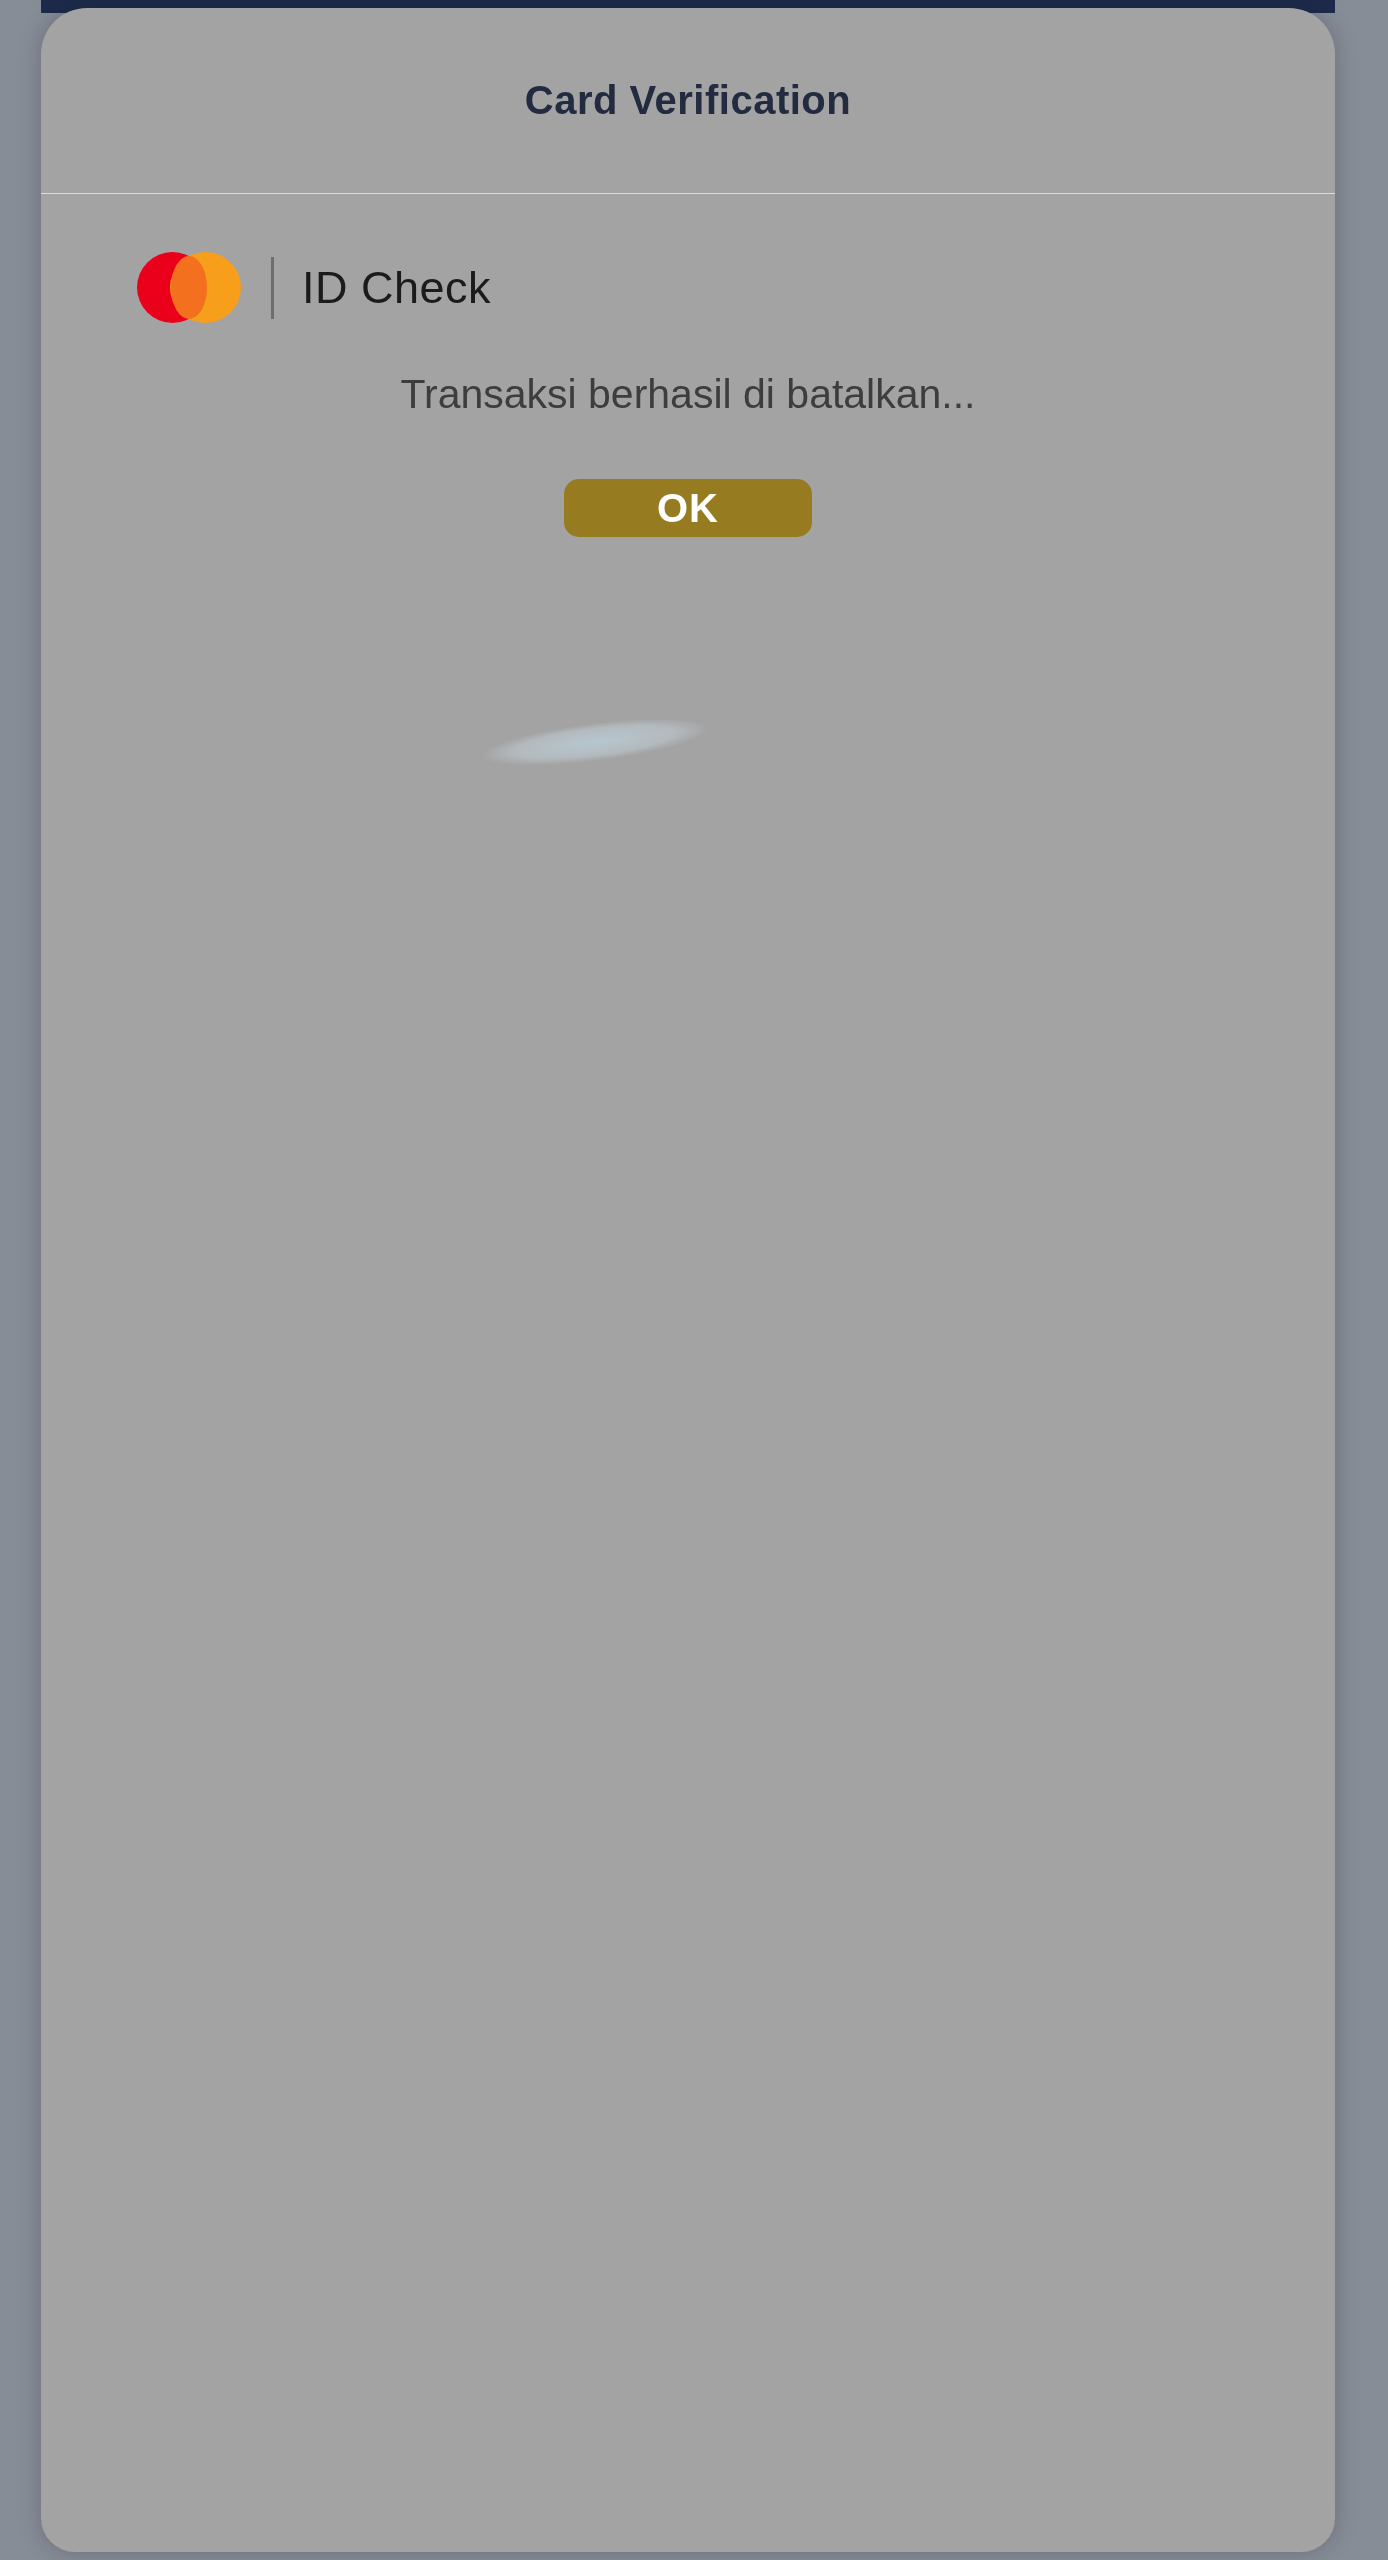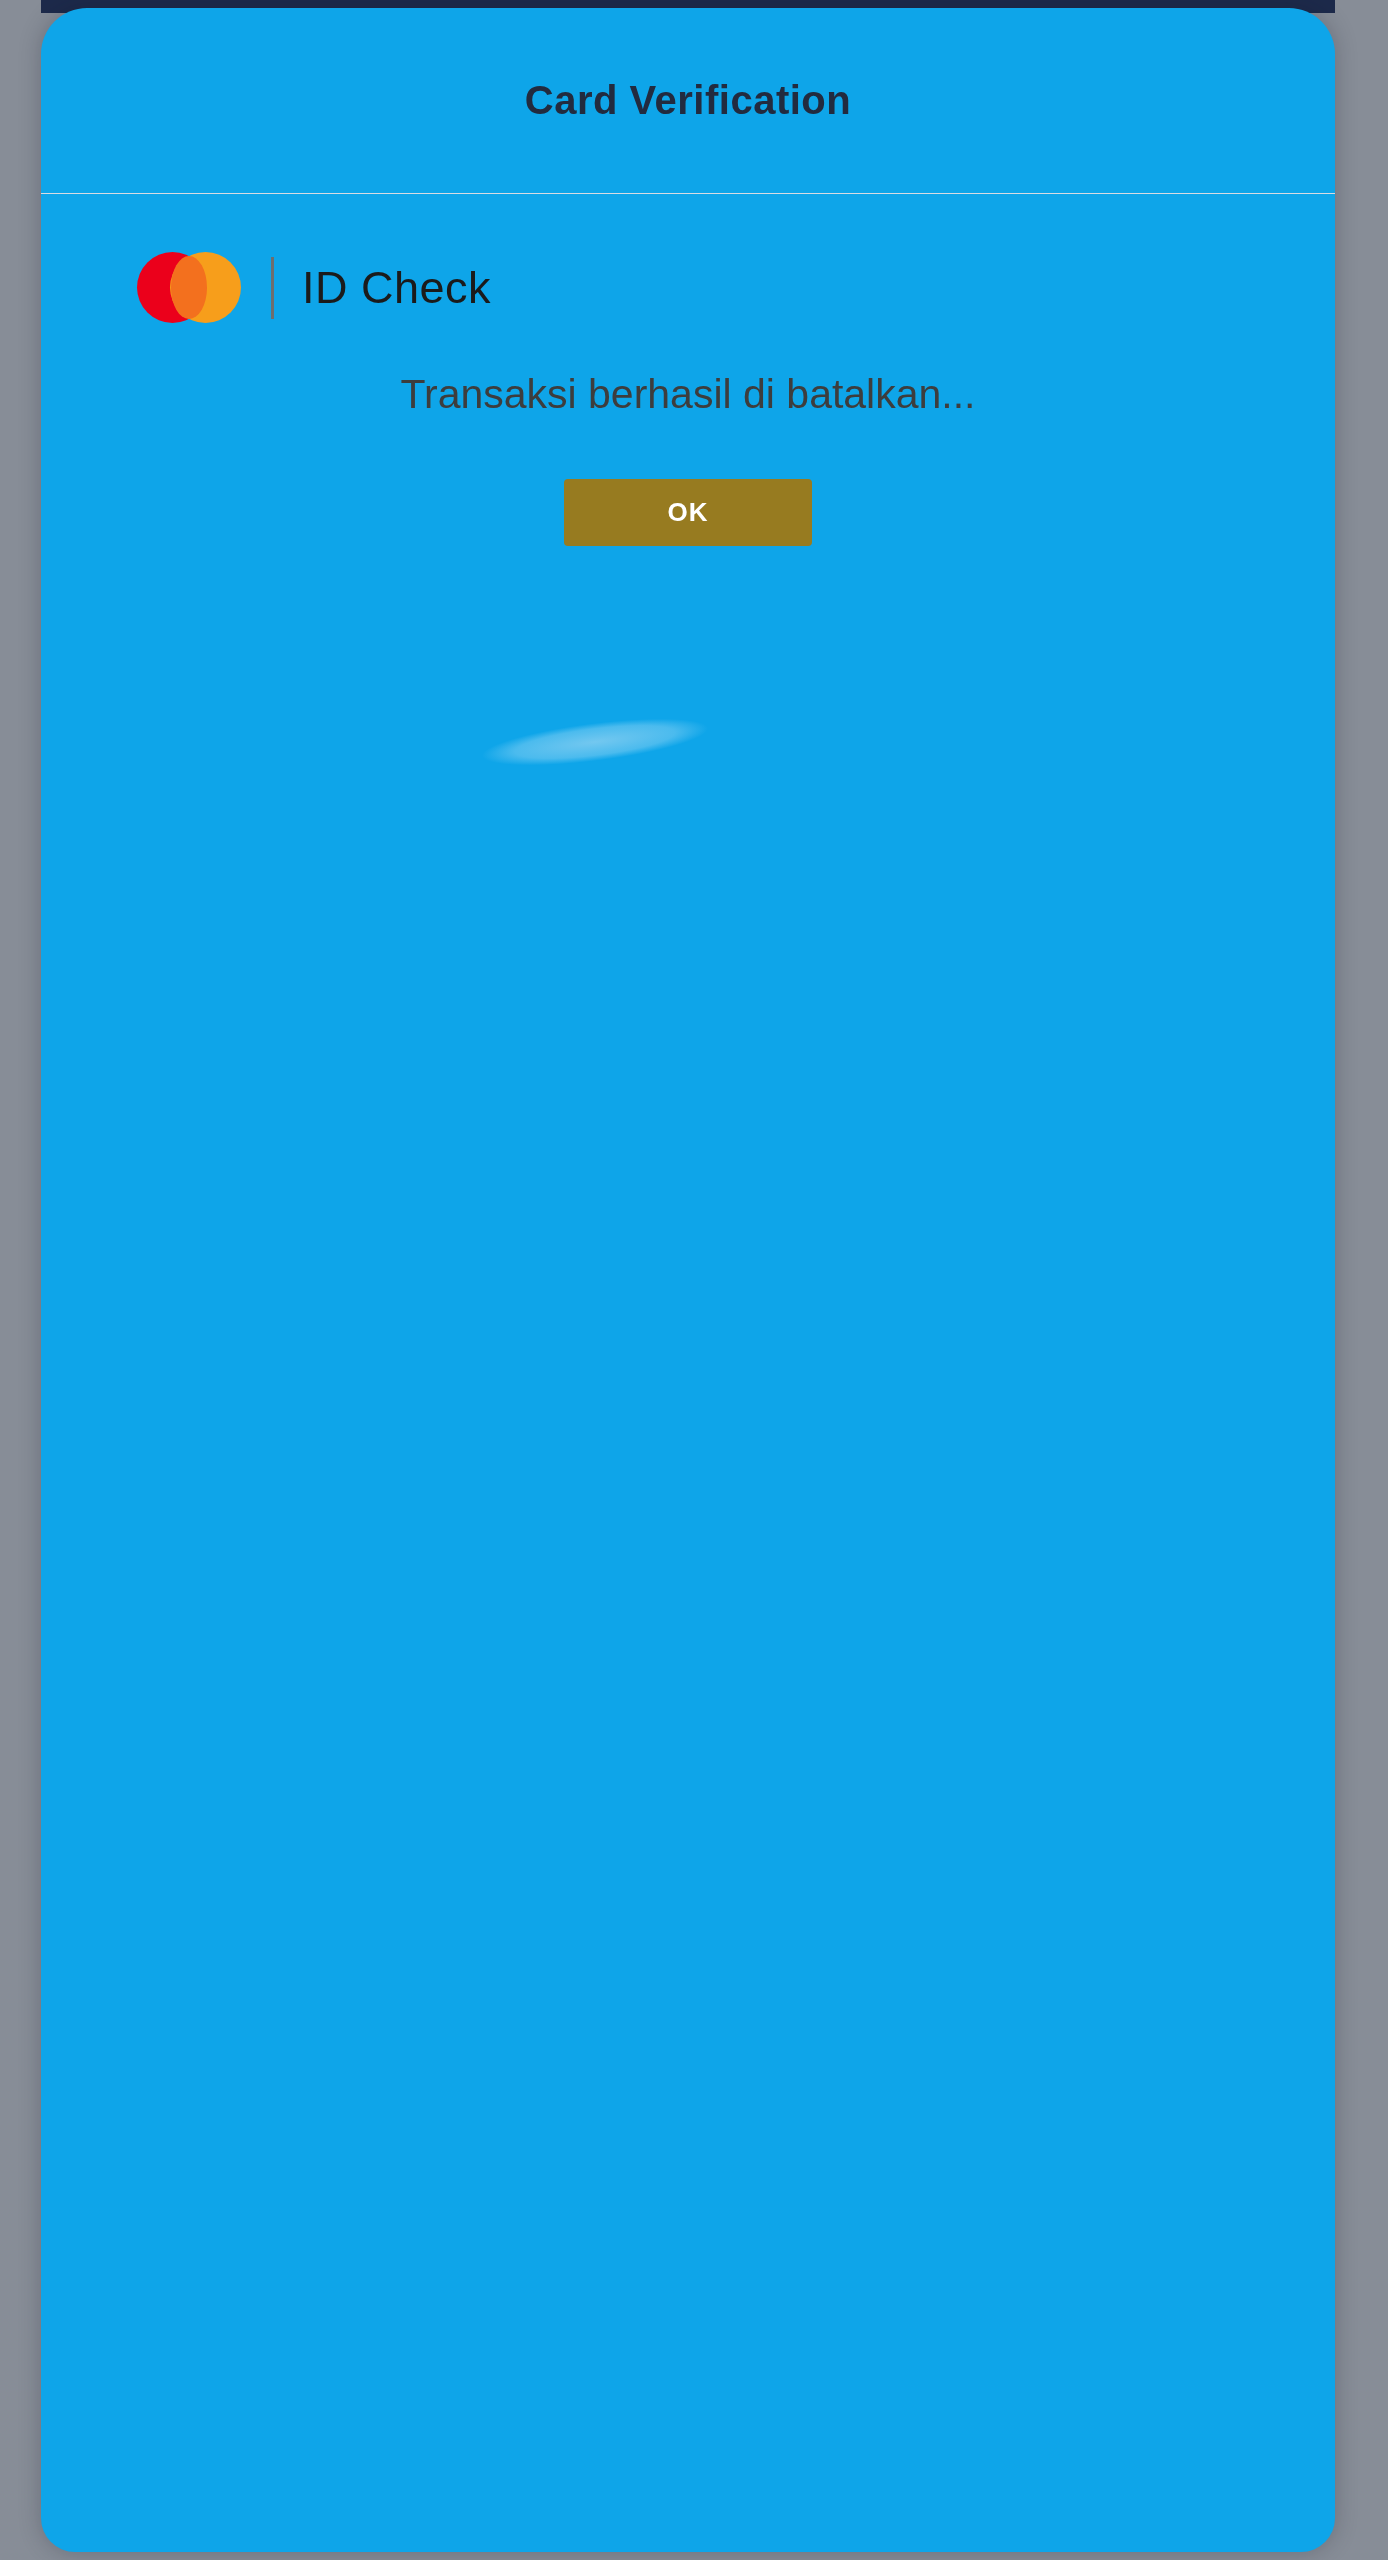--- a/index.html
+++ b/index.html
@@ -14,21 +14,21 @@
   
   .backdrop-navy {
     position: absolute; top: 0; left: 41px; width: 1294px; height: 13px;
     background: #1D2A4B;
   }
 
   
   .sheet {
     position: absolute; left: 41px; top: 8px;
     width: 1294px; height: 2544px;
-    background: #0ea5e9;
+    background: #a3a3a3;
     border-radius: 46px 46px 34px 34px;
     box-shadow: 0 0 22px rgba(20,25,40,0.25);
     overflow: hidden;
   }
 
   .dialog-header {
     height: 186px;
     display: flex; align-items: center; justify-content: center;
     border-bottom: 1px solid #D9DCE3;
   }
@@ -126,25 +126,25 @@
   .action-row {
     margin-top: 56px;
     display: flex; align-items: center; justify-content: center;
     gap: 56px;
   }
   .see-more {
     font-size: 42px; color: #2F2F2F;
     cursor: pointer;
   }
   .ok-button {
-    width: 248px; height: 67px;
+    width: 248px; height: 58px;
     background: #977B20;
-    border: none; border-radius: 4px;
+    border: none; border-radius: 15px;
     color: #FFFFFF;
-    font-size: 26px; font-weight: bold; letter-spacing: 1px;
+    font-size: 40px; font-weight: bold; letter-spacing: 1px;
     font-family: "Liberation Sans", sans-serif;
     cursor: pointer;
   }
 
   
   .glare-smudge {
     position: absolute; left: 408px; top: 710px;
     width: 292px; height: 48px;
     transform: rotate(-7deg);
     background: radial-gradient(ellipse 50% 50% at 50% 50%,

